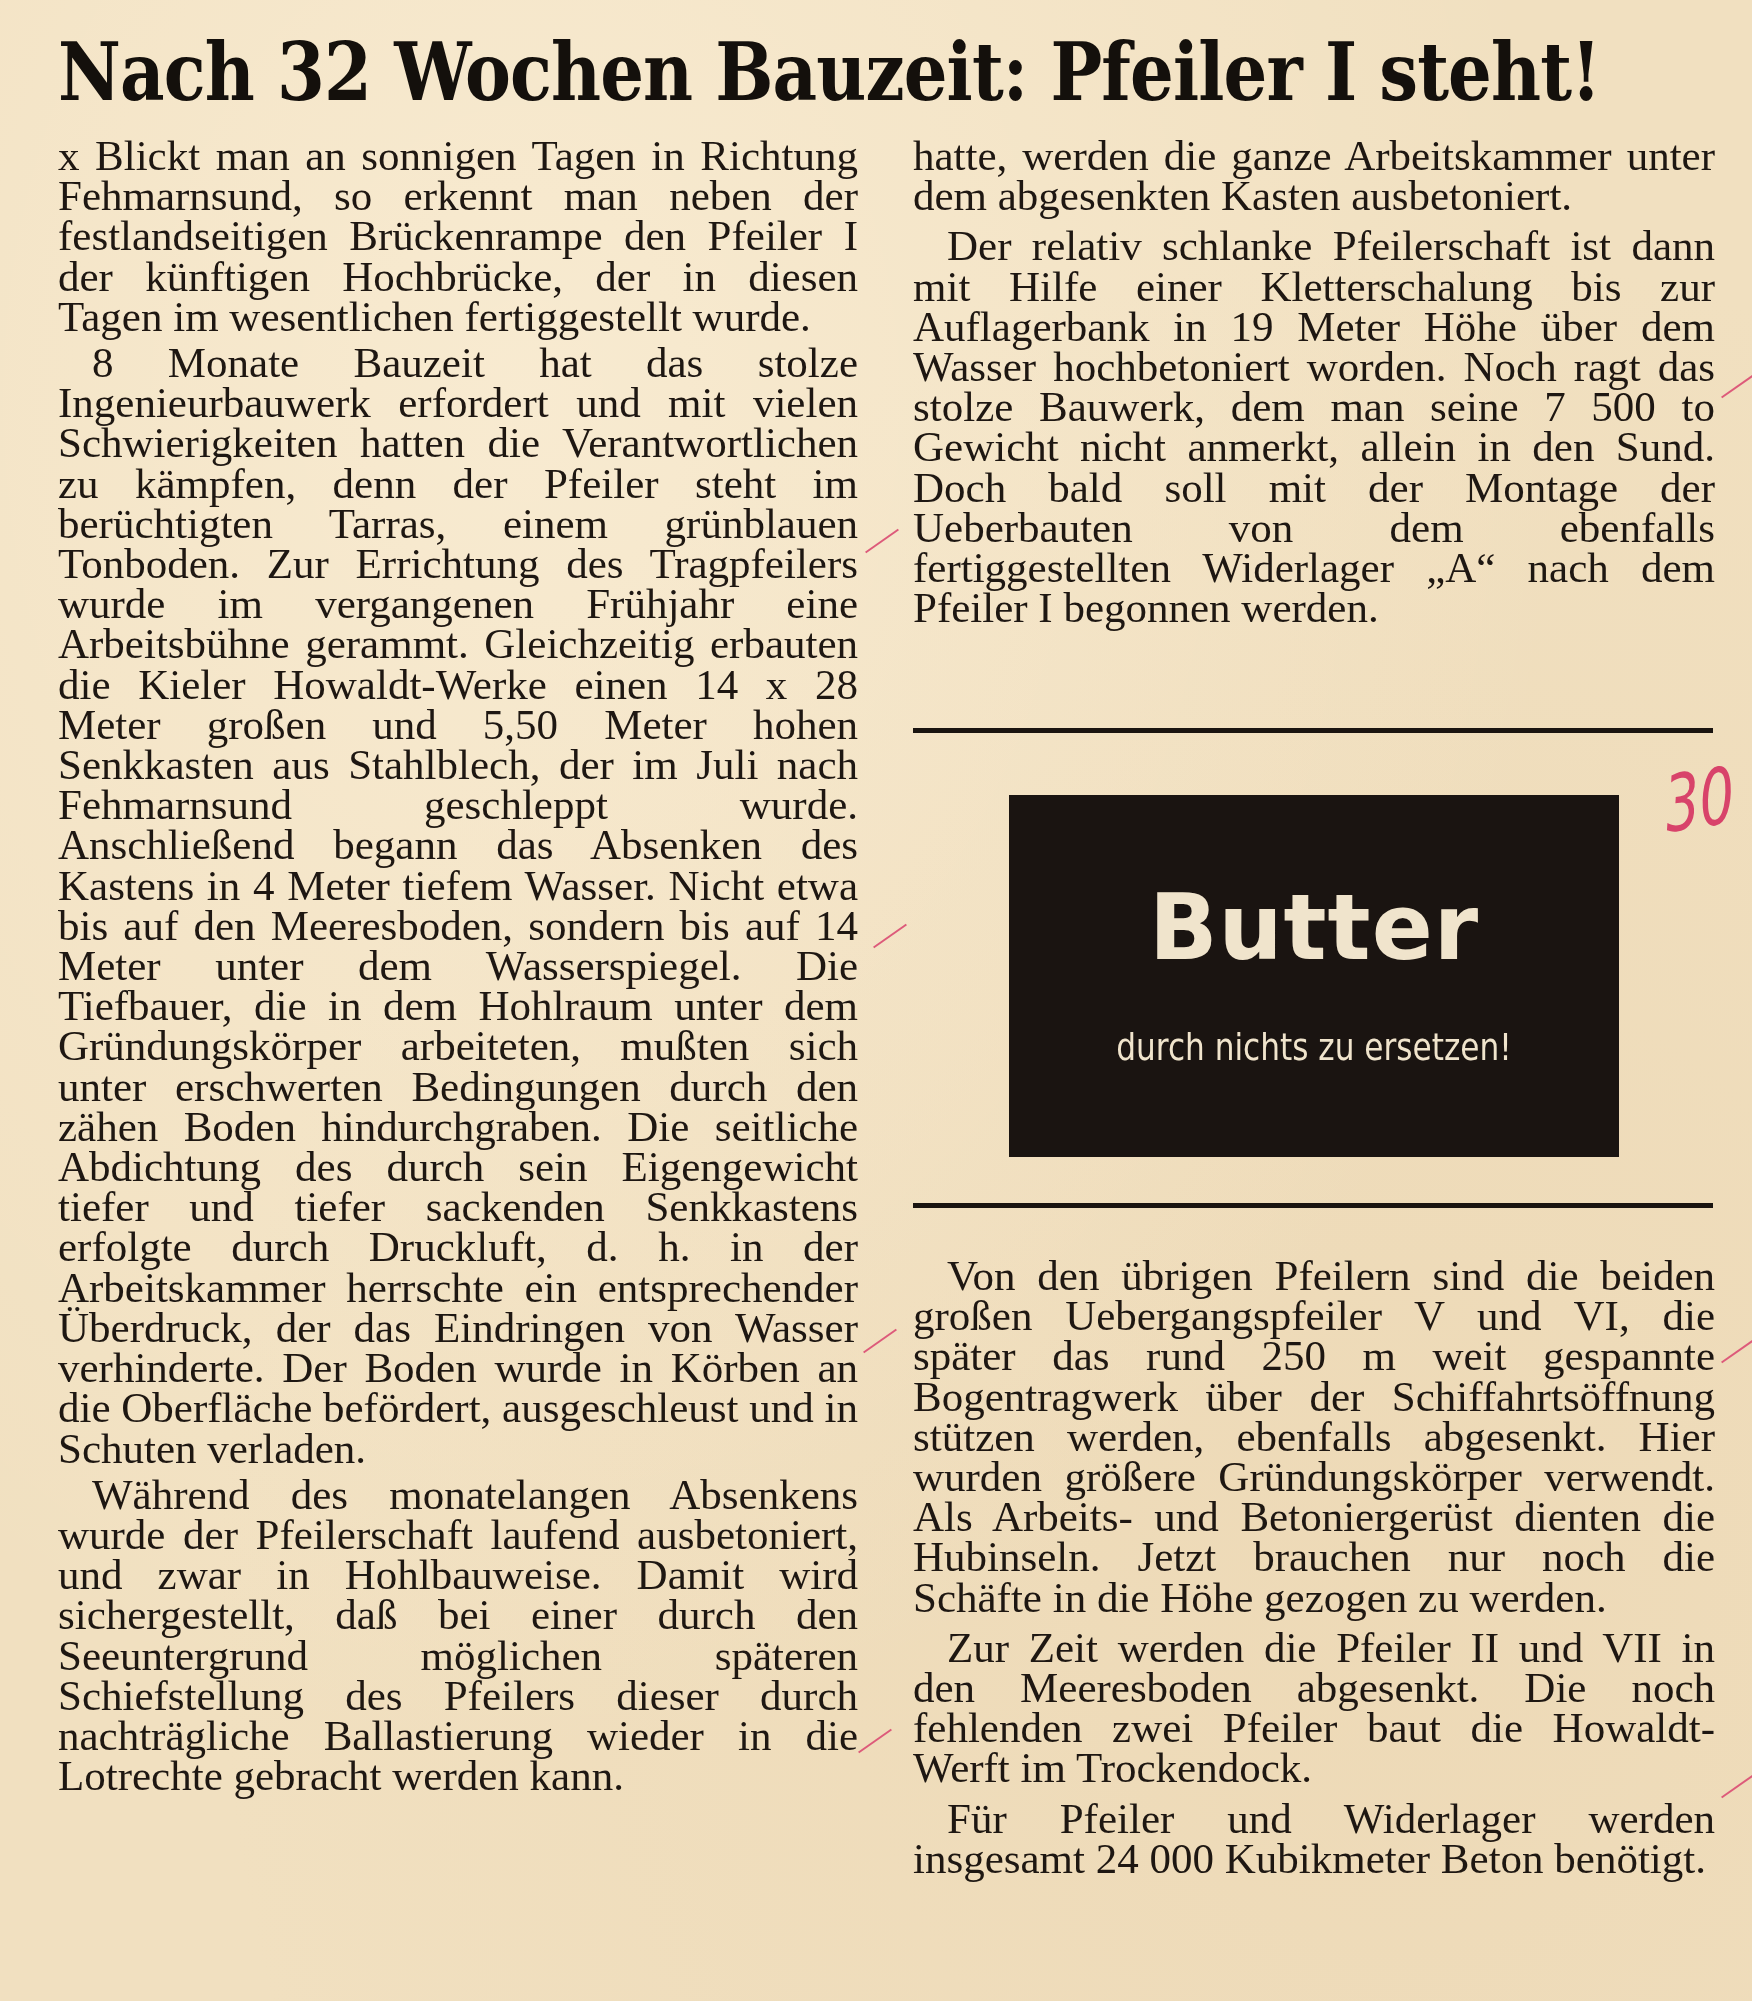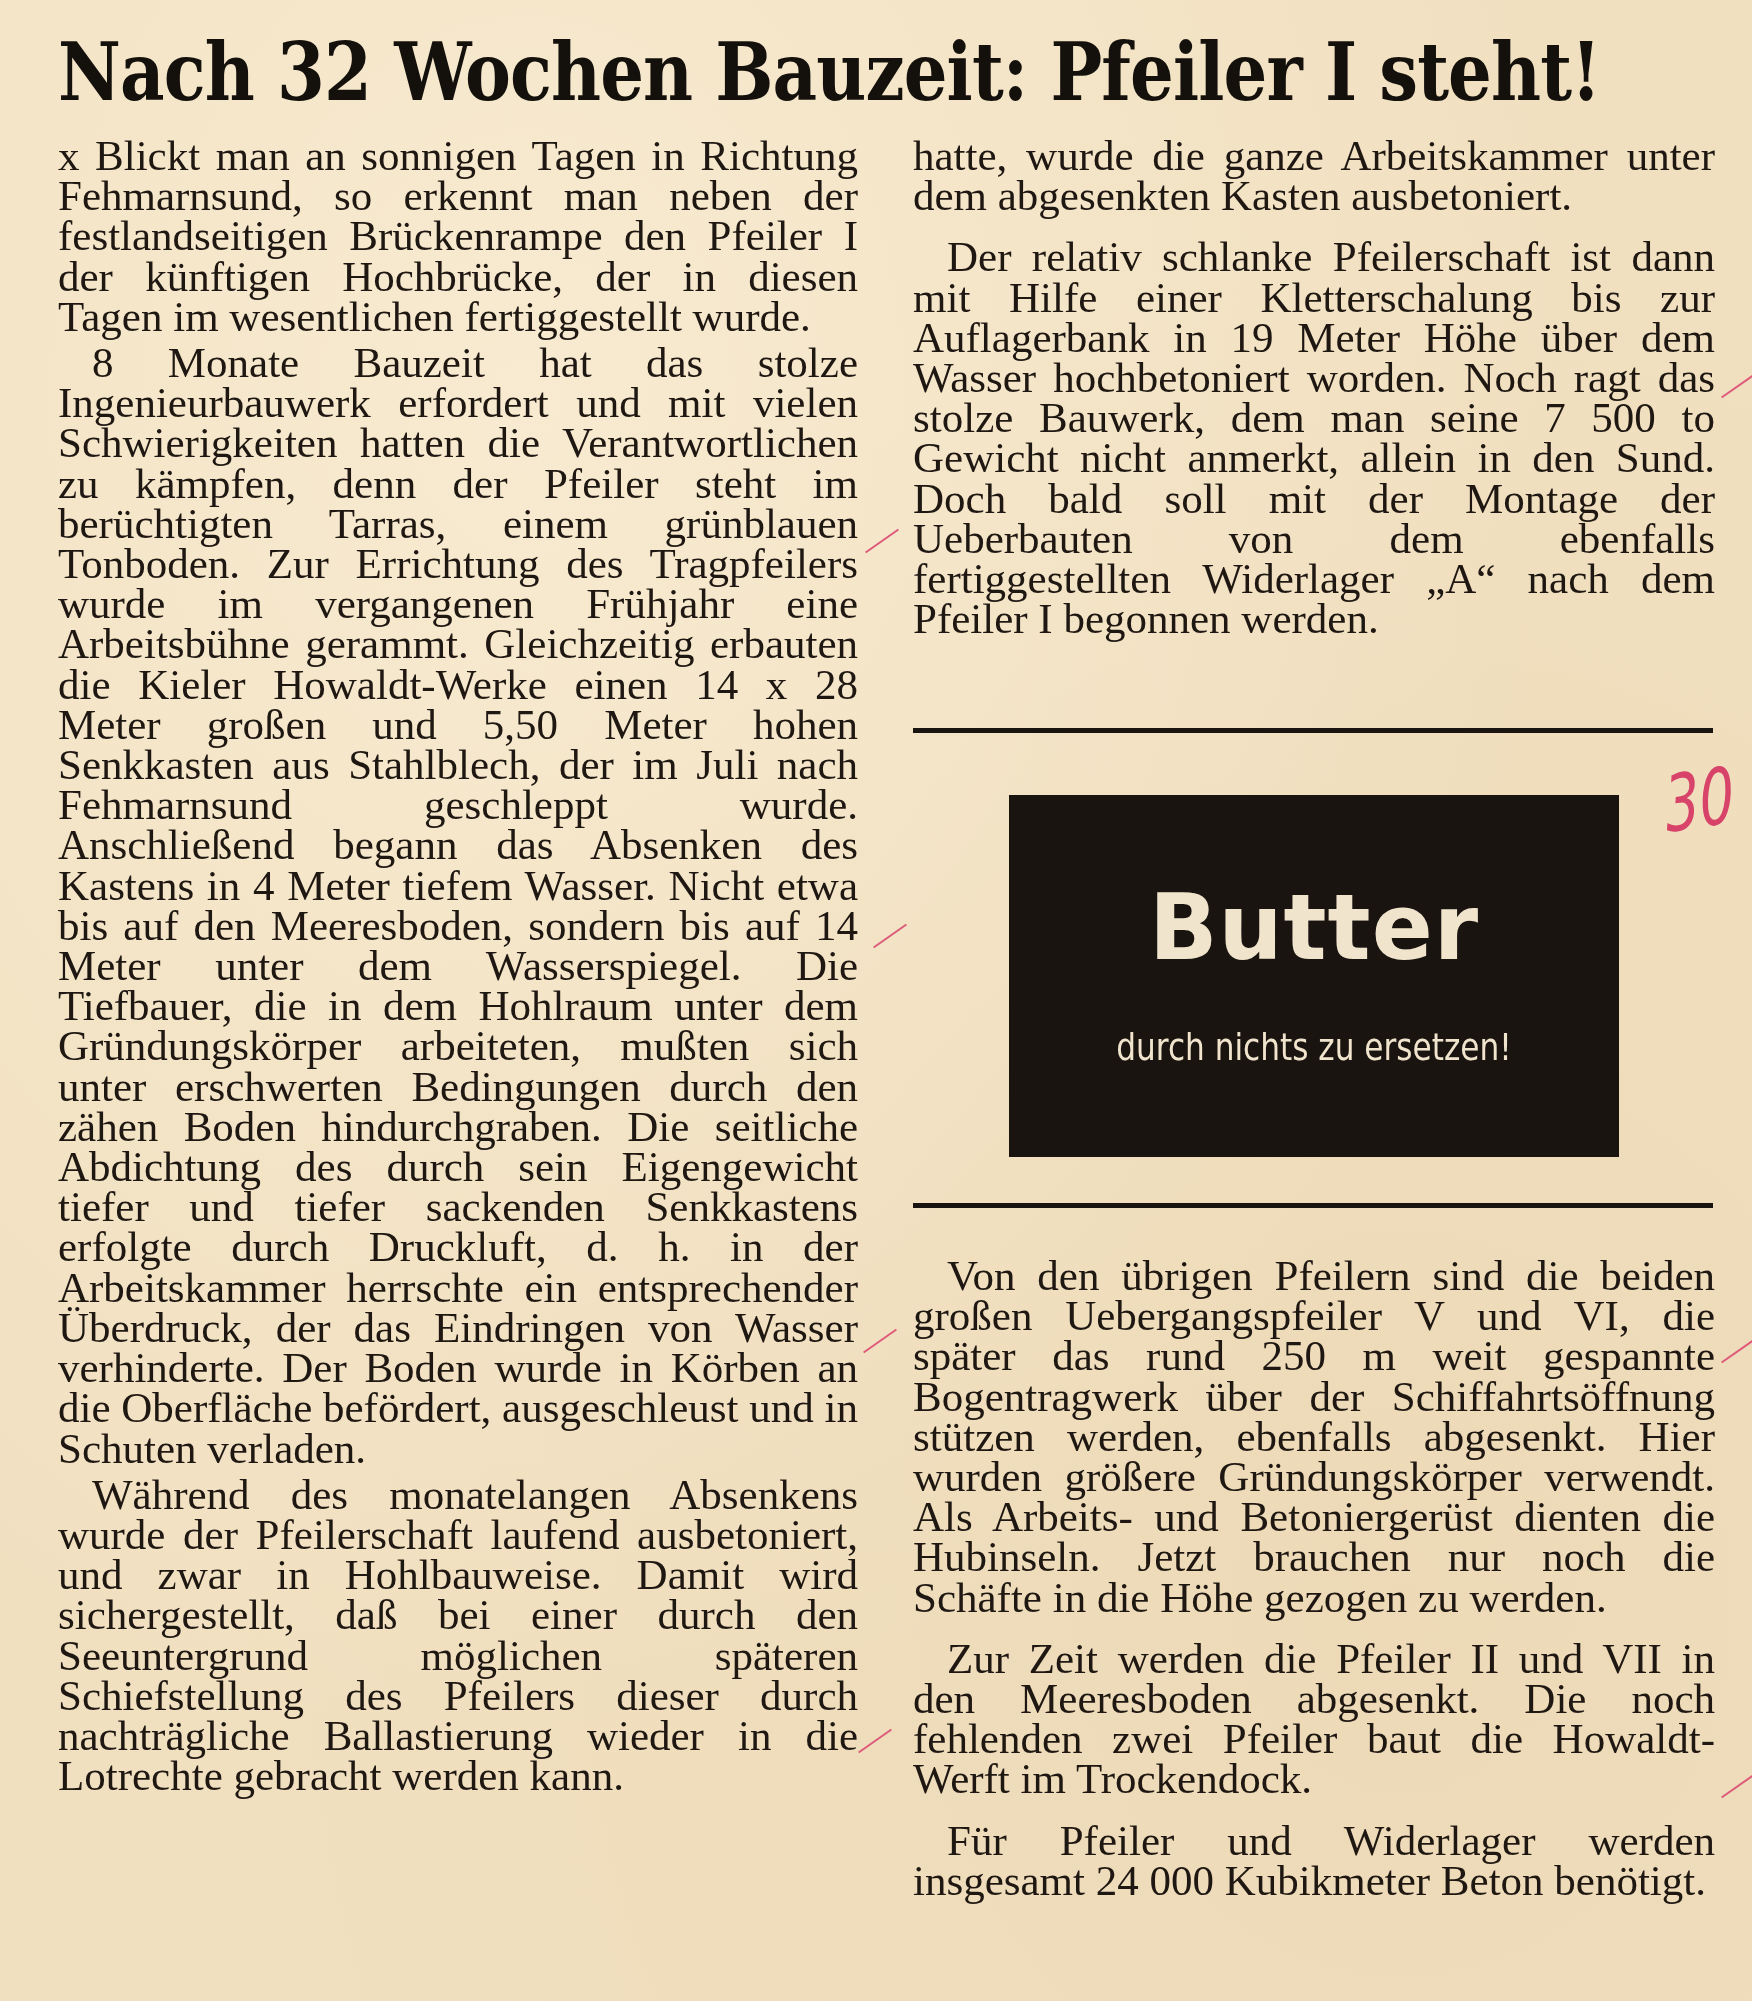--- a/index.html
+++ b/index.html
@@ -11,21 +11,21 @@
     #f1e0c0;}
   .headline{position:absolute;left:58px;top:22px;width:1660px;
     font-family:"DejaVu Serif",serif;font-weight:bold;font-size:80px;line-height:100px;
     letter-spacing:-1px;white-space:nowrap;transform:scaleX(0.86);transform-origin:left top;color:#14100c;}
   .col{position:absolute;top:136px;font-family:"Liberation Serif",serif;font-size:43px;
     line-height:40.2px;text-align:justify;}
   .col.left{left:58px;width:800px;}
   .col.right{left:913px;width:802px;}
   .col p{margin:0 0 6px 0;text-indent:34px;hyphens:manual;}
   .col p.noindent{text-indent:0;}
-  .col p.gap{margin-top:21px;}
+  .col p.gap{margin-top:10px;}
   .rule{position:absolute;left:913px;width:800px;height:5px;background:#1a1410;}
   .ad{position:absolute;left:1009px;top:795px;width:610px;height:362px;background:#1a1411;
     color:#f0e4cc;text-align:center;font-family:"DejaVu Sans",sans-serif;}
   .ad .brand{position:absolute;left:0;right:0;top:80px;font-size:90px;font-weight:bold;letter-spacing:1px;}
   .ad .slogan{position:absolute;left:0;right:0;top:230px;font-size:38px;transform:scaleX(0.82);}
   .mark{position:absolute;color:#d8436a;font-family:"DejaVu Sans",sans-serif;}
   .pagenum{left:1650px;top:755px;font-size:78px;font-style:italic;transform:scaleX(0.7) rotate(-6deg);}
   .tick{position:absolute;width:40px;height:2px;background:#dd5a7a;transform:rotate(-35deg);}
 </style>
 </head>
@@ -34,21 +34,21 @@
 
 <div class="headline">Nach 32 Wochen Bauzeit: Pfeiler I steht!</div>
 
 <div class="col left">
   <p class="noindent">x  Blickt man an sonnigen Tagen in Richtung Fehmarnsund, so erkennt man neben der festlandseitigen Brückenrampe den Pfeiler I der künftigen Hochbrücke, der in diesen Tagen im wesentlichen fertiggestellt wurde.</p>
   <p>8 Monate Bauzeit hat das stolze Ingenieurbauwerk erfordert und mit vielen Schwierigkeiten hatten die Verantwortlichen zu kämpfen, denn der Pfeiler steht im berüchtigten Tarras, einem grünblauen Tonboden. Zur Errichtung des Tragpfeilers wurde im vergangenen Frühjahr eine Arbeitsbühne gerammt. Gleichzeitig erbauten die Kieler Howaldt-Werke einen 14 x 28 Meter großen und 5,50 Meter hohen Senkkasten aus Stahlblech, der im Juli nach Fehmarnsund geschleppt wurde. Anschließend begann das Absenken des Kastens in 4 Meter tiefem Wasser. Nicht etwa bis auf den Meeresboden, sondern bis auf 14 Meter unter dem Wasserspiegel. Die Tiefbauer, die in dem Hohlraum unter dem Gründungskörper arbeiteten, mußten sich unter erschwerten Bedingungen durch den zähen Boden hindurchgraben. Die seitliche Abdichtung des durch sein Eigengewicht tiefer und tiefer sackenden Senkkastens erfolgte durch Druckluft, d. h. in der Arbeitskammer herrschte ein entsprechender Überdruck, der das Eindringen von Wasser verhinderte. Der Boden wurde in Körben an die Oberfläche befördert, ausgeschleust und in Schuten verladen.</p>
   <p>Während des monatelangen Absenkens wurde der Pfeilerschaft laufend ausbetoniert, und zwar in Hohlbauweise. Damit wird sichergestellt, daß bei einer durch den Seeuntergrund möglichen späteren Schiefstellung des Pfeilers dieser durch nachträgliche Ballastierung wieder in die Lotrechte gebracht werden kann.</p>
 </div>
 
 <div class="col right">
-  <p class="noindent">hatte, wurde die ganze Arbeitskammer unter dem abgesenkten Kasten ausbetoniert.</p>
+  <p class="noindent">hatte, werden die ganze Arbeitskammer unter dem abgesenkten Kasten ausbetoniert.</p>
   <p class="gap">Der relativ schlanke Pfeilerschaft ist dann mit Hilfe einer Kletterschalung bis zur Auflagerbank in 19 Meter Höhe über dem Wasser hochbetoniert worden. Noch ragt das stolze Bauwerk, dem man seine 7 500 to Gewicht nicht anmerkt, allein in den Sund. Doch bald soll mit der Montage der Ueberbauten von dem ebenfalls fertiggestellten Widerlager „A“ nach dem Pfeiler I begonnen werden.</p>
 </div>
 
 <div class="rule" style="top:728px"></div>
 
 <div class="ad">
   <div class="brand">Butter</div>
   <div class="slogan">durch nichts zu ersetzen!</div>
 </div>
 

